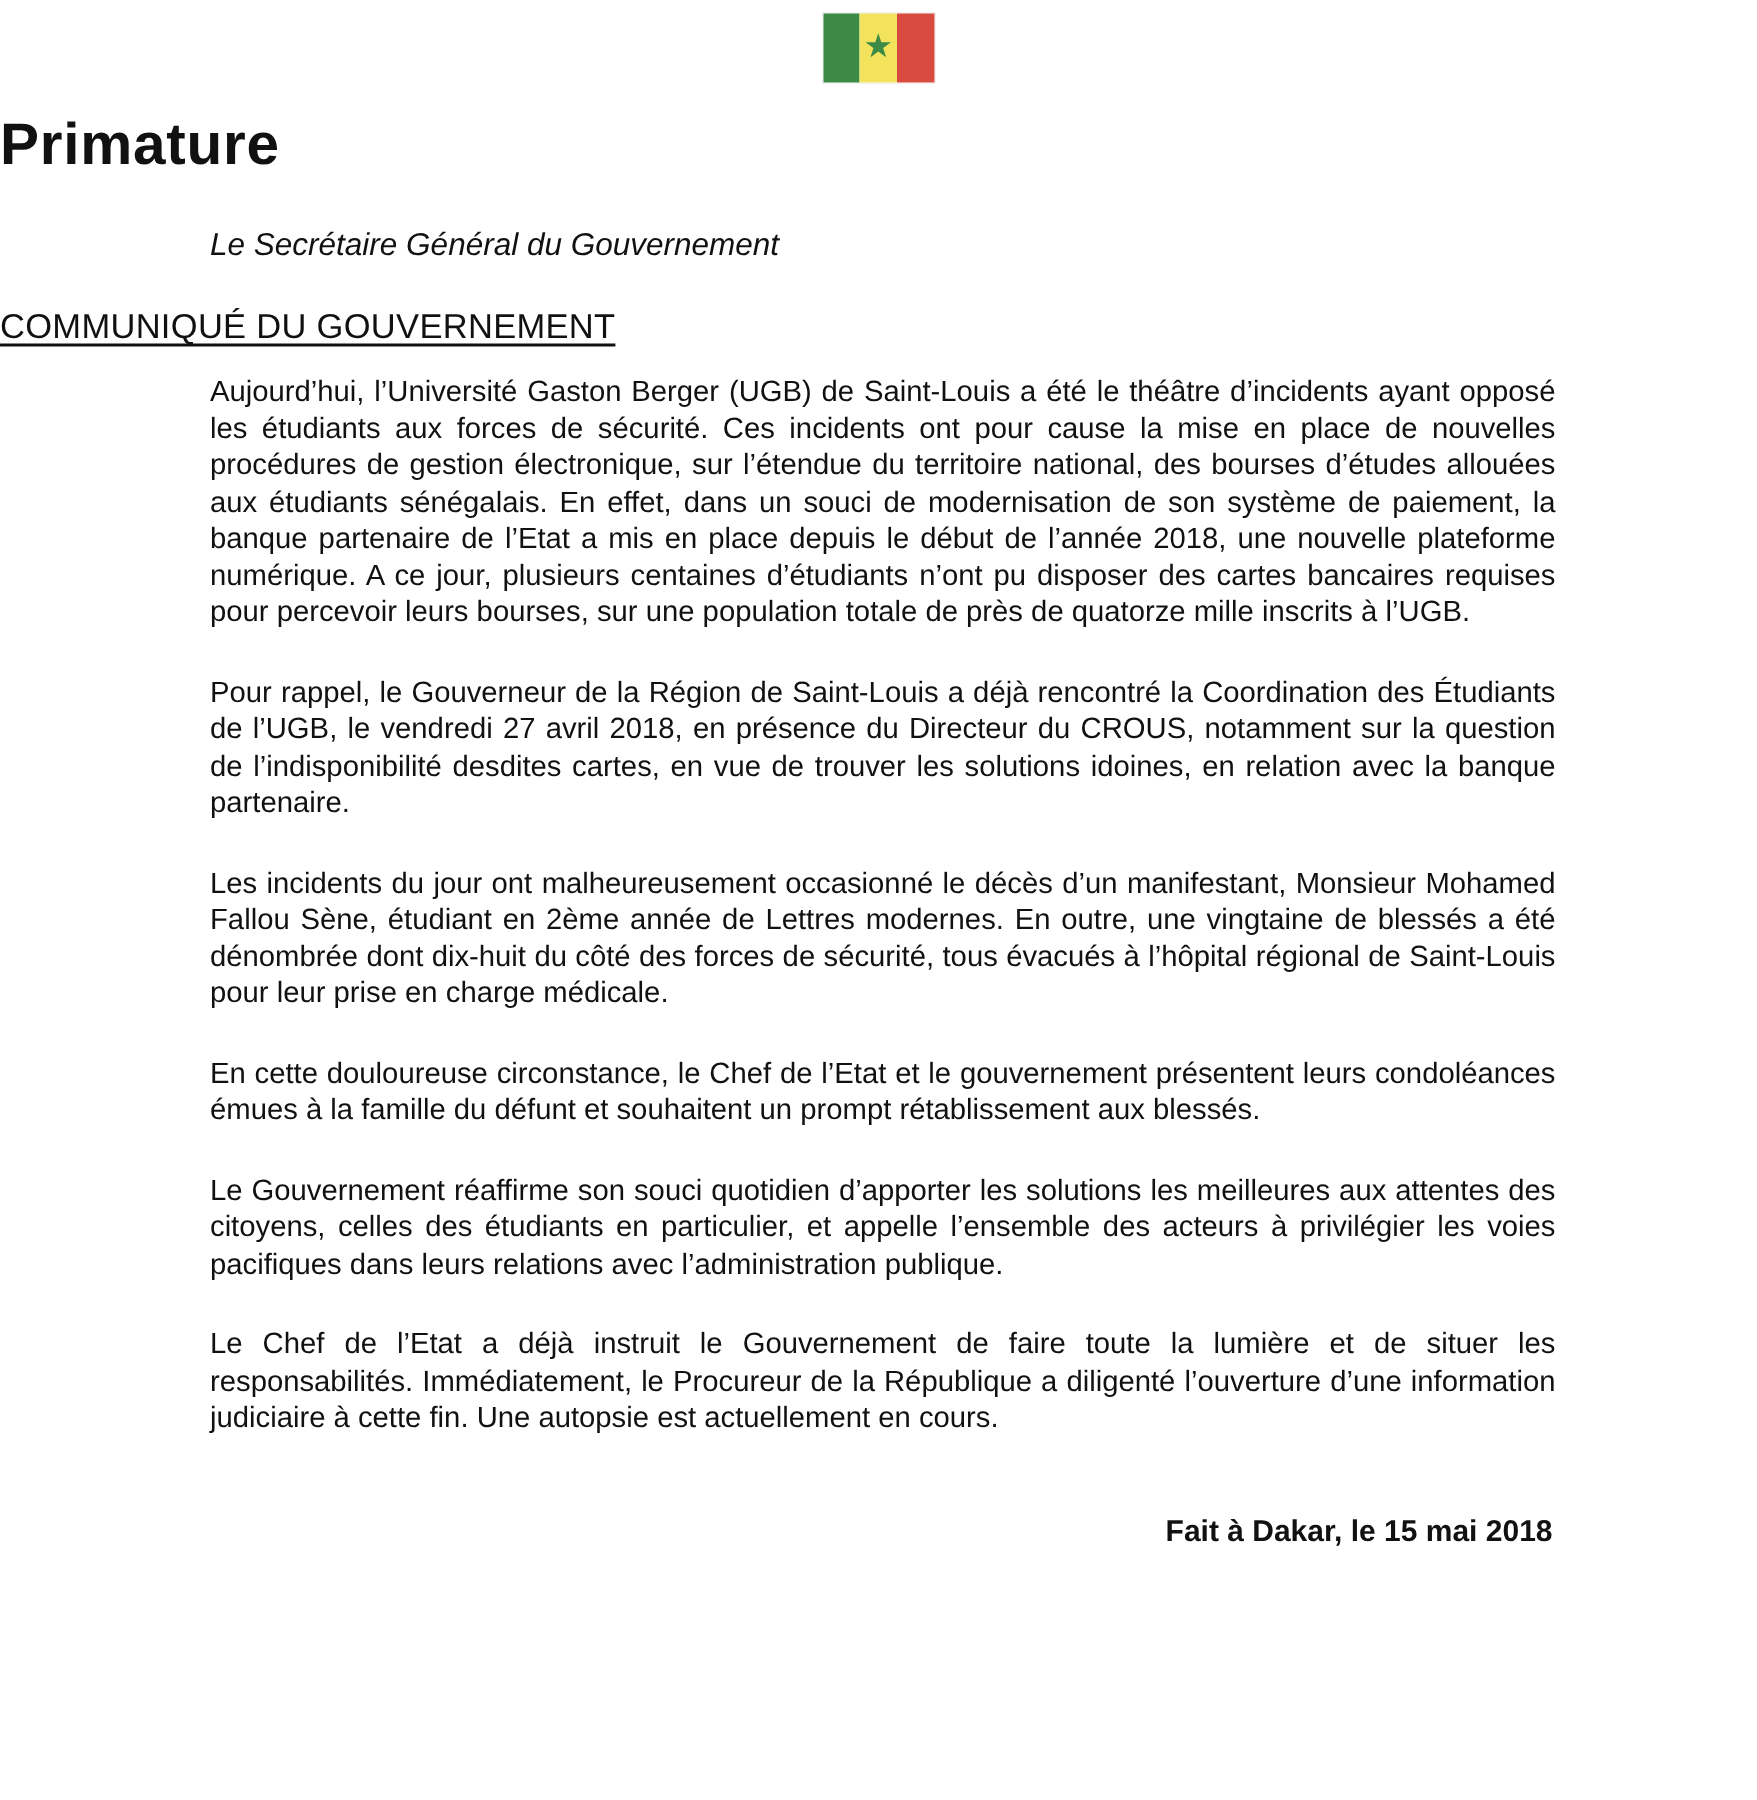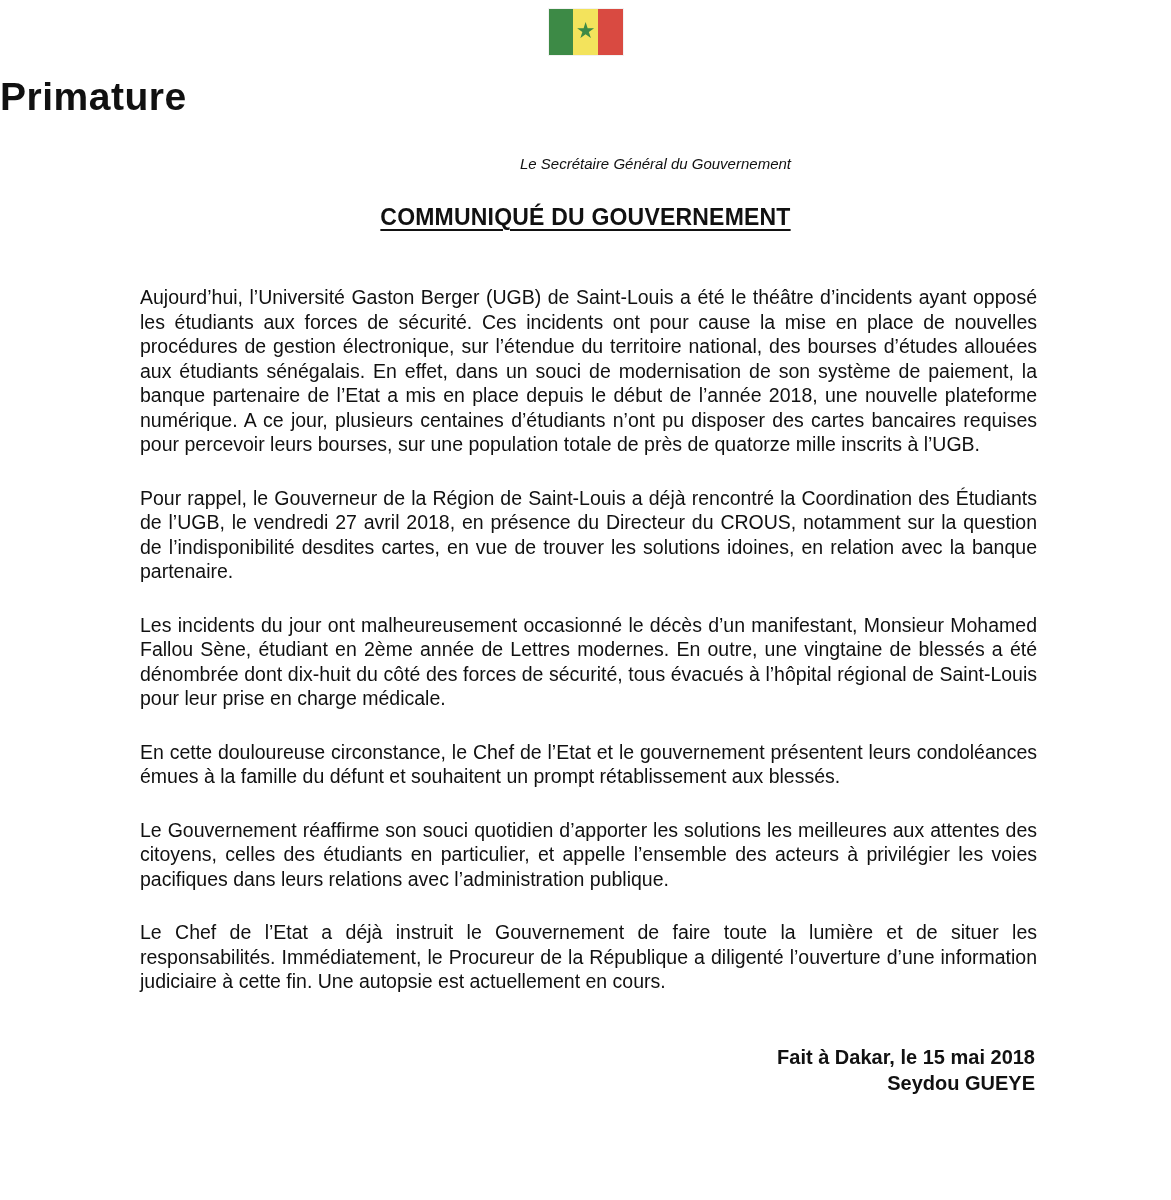--- a/index.html
+++ b/index.html
@@ -40,40 +40,38 @@
   .main-title {
     margin: 20px 0 0 0;
     font-size: 39px;
     font-weight: bold;
     letter-spacing: 0.5px;
   }
 
   .subheader {
     margin: 31px 0 0 140px;
     font-style: italic;
-    font-size: 15px;
+    font-size: 21px;
     line-height: 27px;
-    text-align: center;
   }
 
   .doc-title {
     margin: 27px 0 0 0;
-    text-align: center;
     font-size: 23px;
-    font-weight: bold;
+    font-weight: normal;
     text-decoration: underline;
     text-underline-offset: 4px;
     letter-spacing: 0.2px;
   }
 
   
   .body-text {
     width: 897px;
     margin-left: 140px;
-    margin-top: 54px;
+    margin-top: 18px;
     font-size: 19.5px;
     line-height: 24.5px;
     text-align: justify;
   }
   .body-text p {
     margin: 0 0 29px 0;
   }
 
   
   .signature {
@@ -110,16 +108,15 @@
     <p>Aujourd’hui, l’Université Gaston Berger (UGB) de Saint-Louis a été le théâtre d’incidents ayant opposé les étudiants aux forces de sécurité. Ces incidents ont pour cause la mise en place de nouvelles procédures de gestion électronique, sur l’étendue du territoire national, des bourses d’études allouées aux étudiants sénégalais. En effet, dans un souci de modernisation de son système de paiement, la banque partenaire de l’Etat a mis en place depuis le début de l’année 2018, une nouvelle plateforme numérique. A ce jour, plusieurs centaines d’étudiants n’ont pu disposer des cartes bancaires requises pour percevoir leurs bourses, sur une population totale de près de quatorze mille inscrits à l’UGB.</p>
     <p>Pour rappel, le Gouverneur de la Région de Saint-Louis a déjà rencontré la Coordination des Étudiants de l’UGB, le vendredi 27 avril 2018, en présence du Directeur du CROUS, notamment sur la question de l’indisponibilité desdites cartes, en vue de trouver les solutions idoines, en relation avec la banque partenaire.</p>
     <p>Les incidents du jour ont malheureusement occasionné le décès d’un manifestant, Monsieur Mohamed Fallou Sène, étudiant en 2ème année de Lettres modernes. En outre, une vingtaine de blessés a été dénombrée dont dix-huit du côté des forces de sécurité, tous évacués à l’hôpital régional de Saint-Louis pour leur prise en charge médicale.</p>
     <p>En cette douloureuse circonstance, le Chef de l’Etat et le gouvernement présentent leurs condoléances émues à la famille du défunt et souhaitent un prompt rétablissement aux blessés.</p>
     <p>Le Gouvernement réaffirme son souci quotidien d’apporter les solutions les meilleures aux attentes des citoyens, celles des étudiants en particulier, et appelle l’ensemble des acteurs à privilégier les voies pacifiques dans leurs relations avec l’administration publique.</p>
     <p>Le Chef de l’Etat a déjà instruit le Gouvernement de faire toute la lumière et de situer les responsabilités. Immédiatement, le Procureur de la République a diligenté l’ouverture d’une information judiciaire à cette fin. Une autopsie est actuellement en cours.</p>
   </div>
 
   <div class="signature">
     <div>Fait à Dakar, le 15 mai 2018</div>
-    <div>Seydou GUEYE</div>
   </div>
 
 </div>
 
 </body></html>

